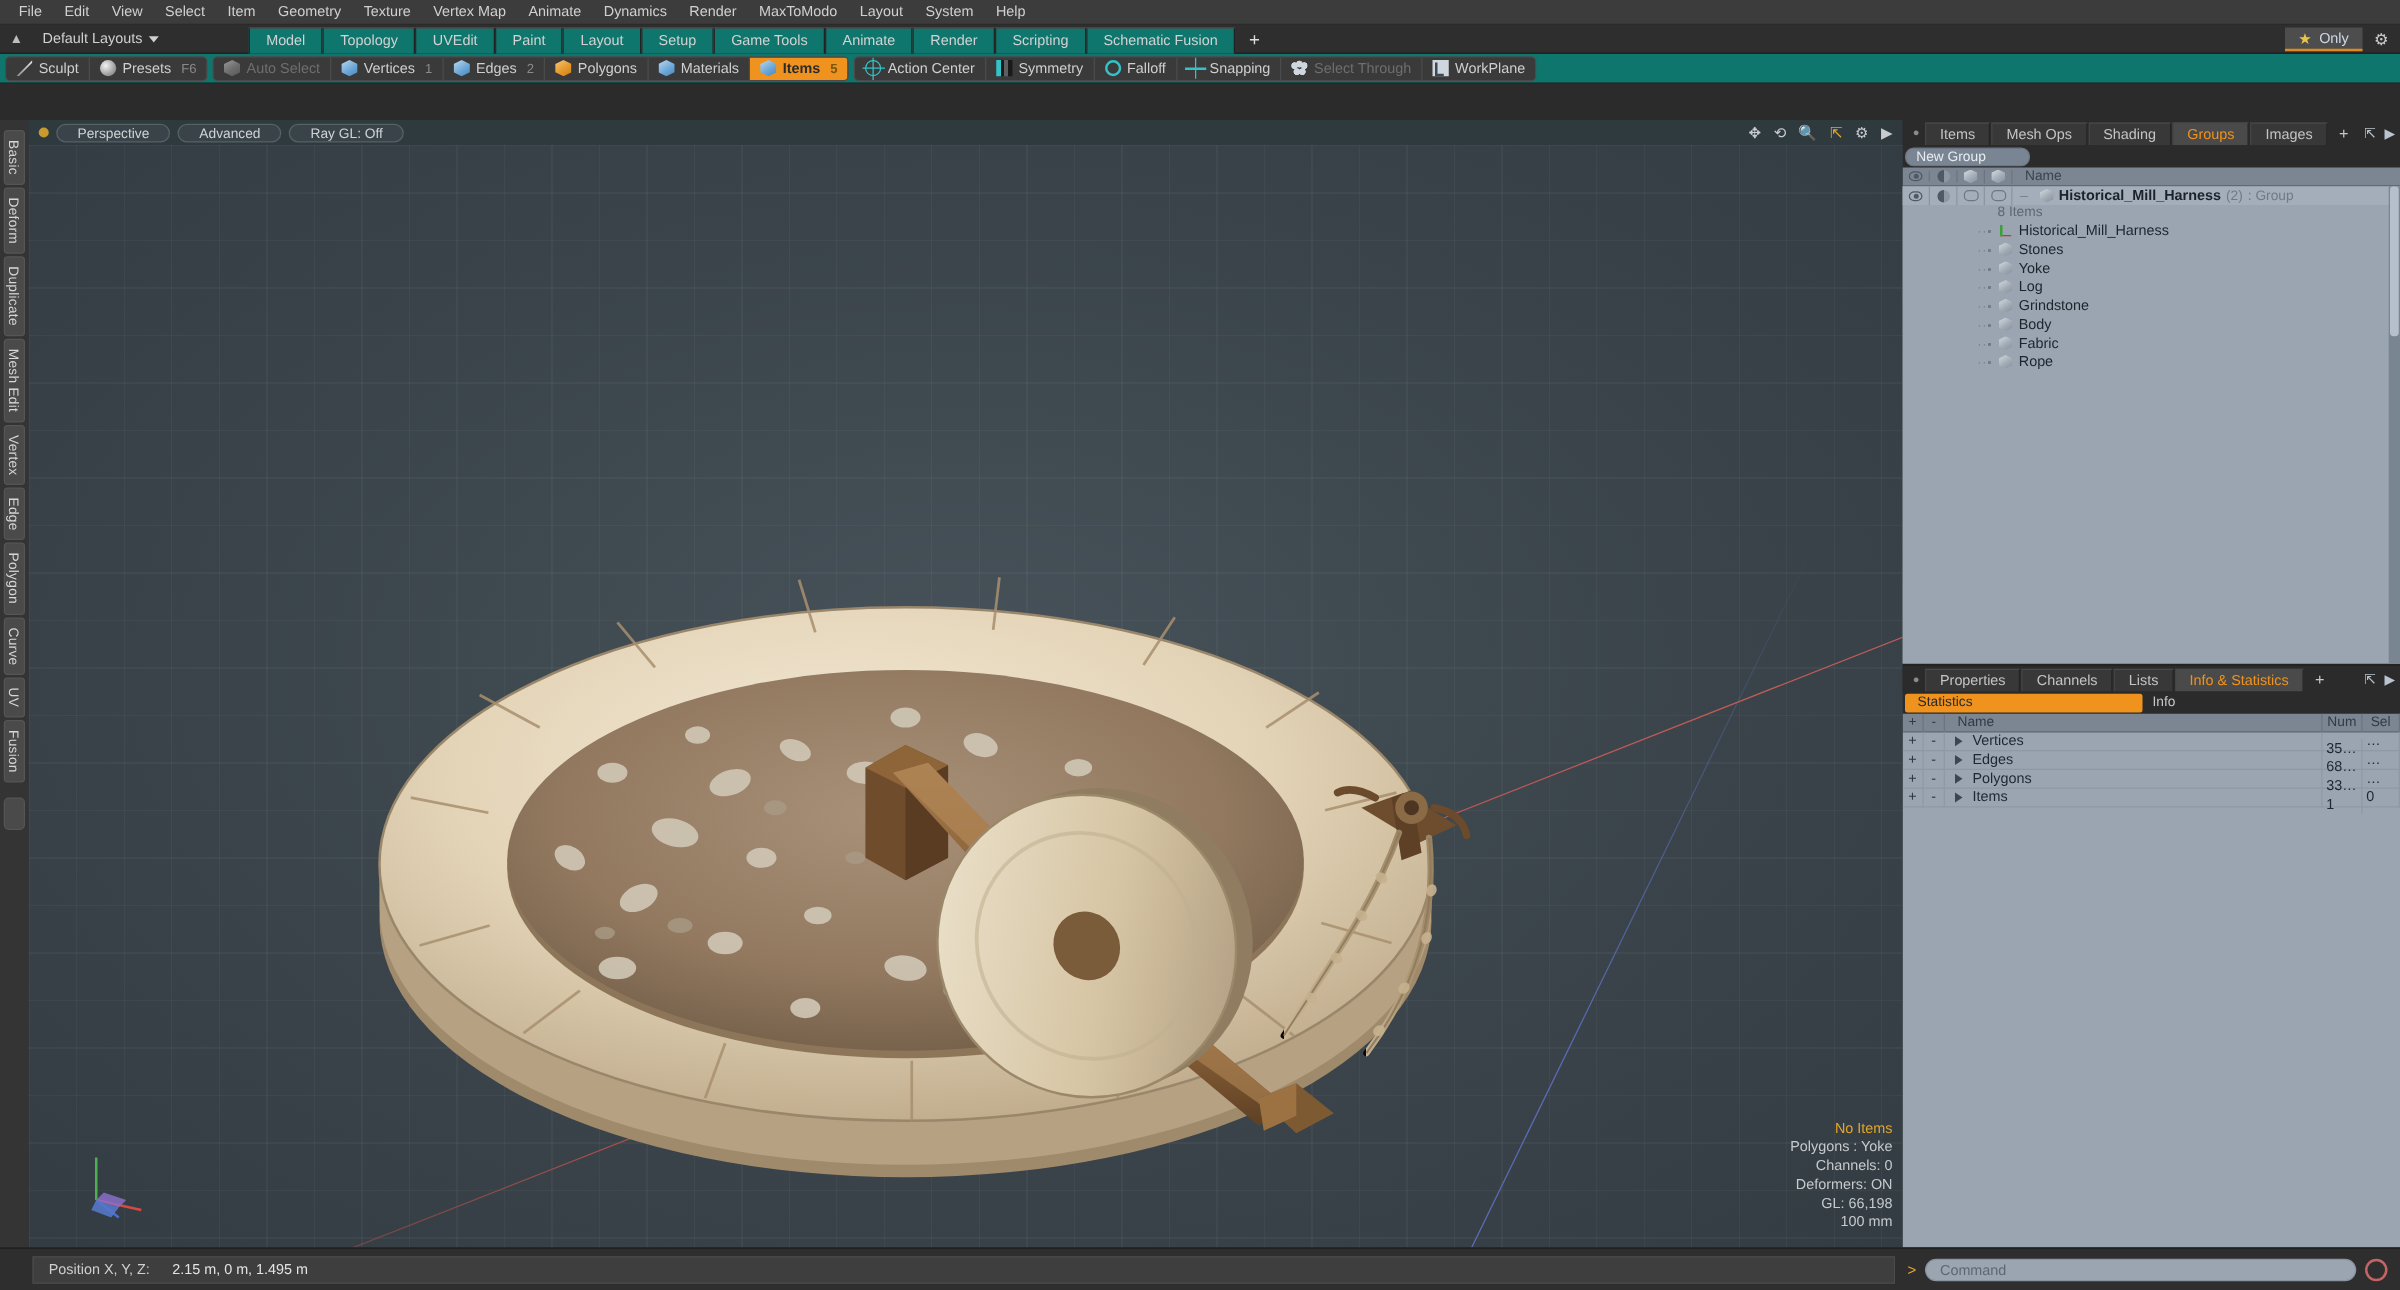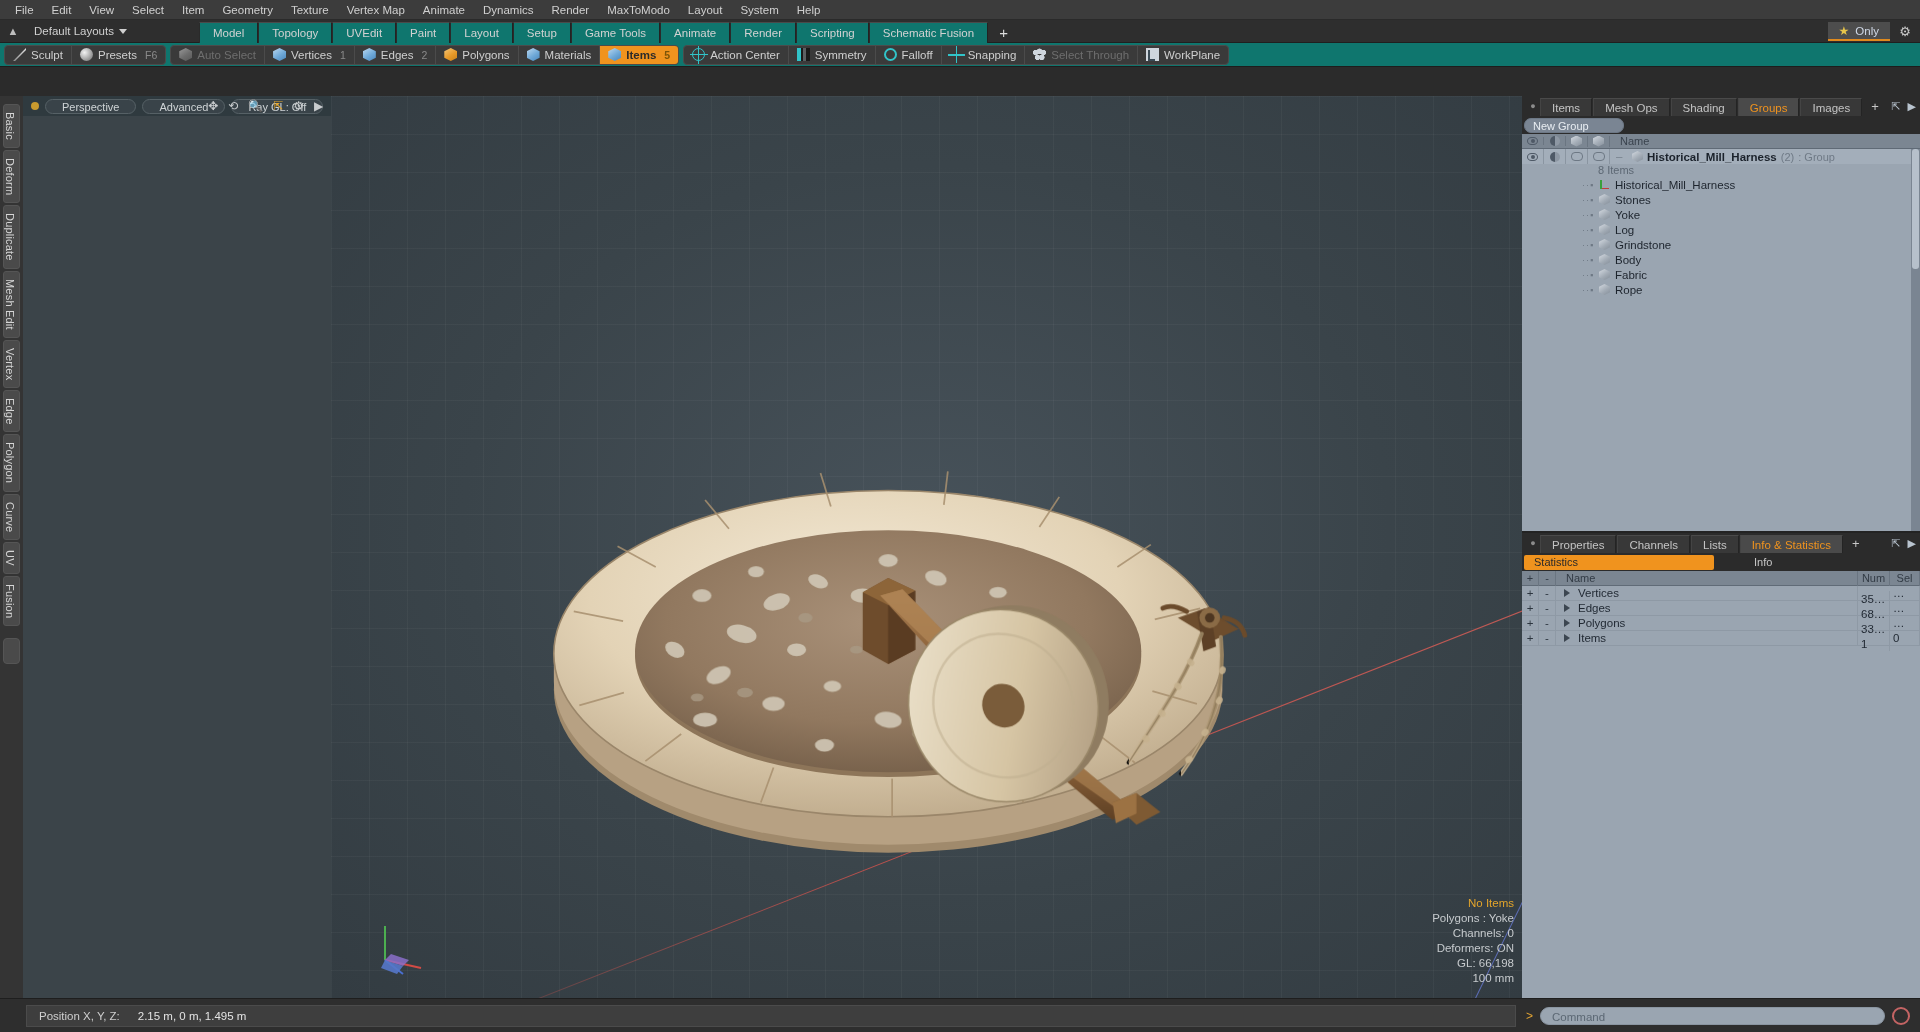--- a/index.html
+++ b/index.html
@@ -123,21 +123,21 @@
   .leftrail{ width:23px; background:#343434; display:flex; flex-direction:column; align-items:center; padding-top:8px;}
   .vtab{
     writing-mode:vertical-rl; text-orientation:mixed;
     background:#4a4a4a; color:#d6d6d6; font-size:11px;
     padding:7px 3px; margin-bottom:2px; border-radius:3px;
     border:1px solid #555; width:17px; text-align:center; letter-spacing:.2px;
   }
   .vbox{ width:17px;height:26px;background:#4a4a4a;border:1px solid #555;border-radius:4px;margin-top:10px;}
 
   
-  .viewwrap{ flex:1; position:relative; background:#3b4449; display:flex; }
+  .viewwrap{ flex:1; position:relative; background:#3b4449; display:flex; flex-direction:column;}
   .viewhdr{ height:20px; background:#2f3a3f; display:flex; align-items:center; gap:6px; padding:0 8px; position:relative;}
   .vdot{ width:8px;height:8px;border-radius:50%;background:#c99a2e; }
   .vbtn{
     height:15px; line-height:15px; padding:0 16px; font-size:11px; color:#cfd4d6;
     border:1px solid #566166; border-radius:8px; background:#394349;
   }
   .vhdr-right{ position:absolute; right:8px; top:0; height:20px; display:flex; align-items:center; gap:10px; color:#c9ccce;}
   .vhdr-right span{ font-size:12px; }
   .vhdr-right .acc{ color:#e4a52a; }
 
@@ -176,21 +176,21 @@
 
   .subbar{ height:18px; display:flex; background:#2b2b2b; padding:2px 2px 1px 2px; gap:2px;}
   .field{
     flex:0 0 100px; height:15px; line-height:15px; background:#7a8593; color:#e8edf2;
     border-radius:7px; padding:0 8px; font-size:11px; border:1px solid #6d7886;
   }
   .segbtn{
     height:15px;line-height:15px;padding:0 10px;font-size:11px;border-radius:2px;
     background:#f0931e;color:#2a2a2a;
   }
-  .segbtn.off{ background:transparent;color:#c7c7c7;margin-left:32px; }
+  .segbtn.off{ background:transparent;color:#c7c7c7; }
   .segwrap{ display:flex; width:100%; }
   .segwrap .seg1{ flex:0 0 190px; }
   .segwrap .seg2{ flex:1; text-align:left; padding-left:8px;}
 
   
   .treehdr{
     height:15px; display:flex; align-items:center; background:#7b8692; color:#2d3540;
     font-size:11px; border-bottom:1px solid #5f6a76;
   }
   .th-col{ width:22px; display:flex; align-items:center; justify-content:center; border-right:1px solid #6a7581;}

